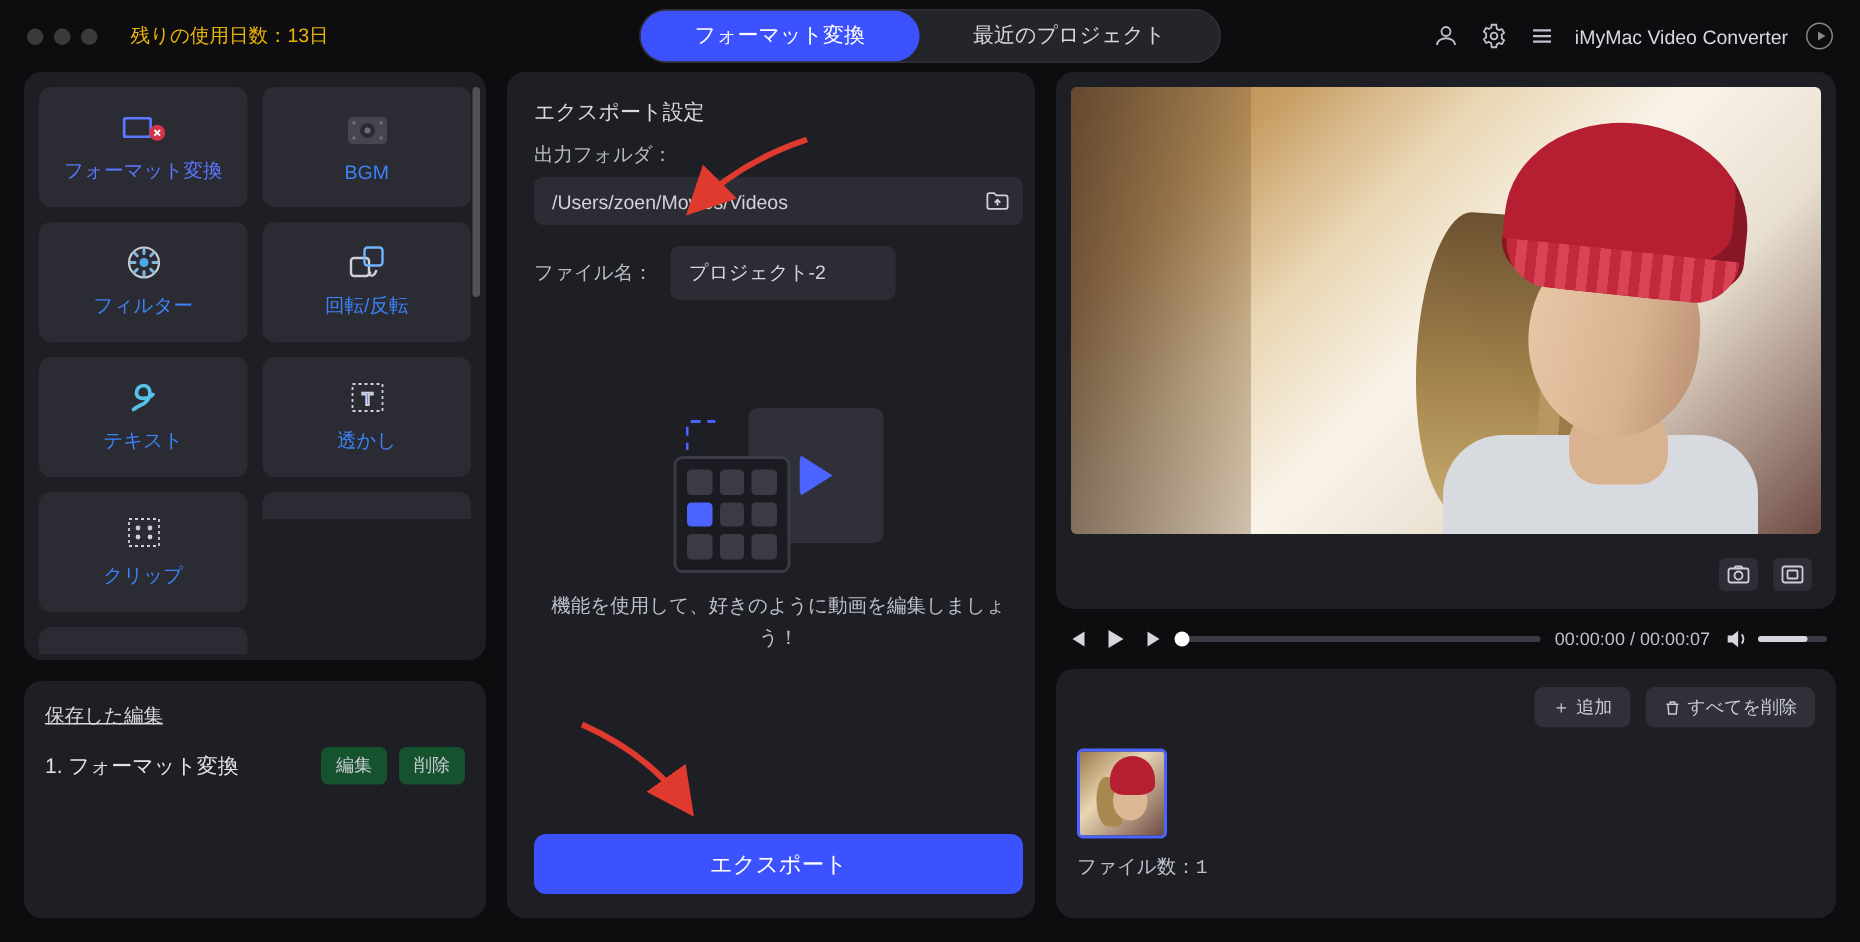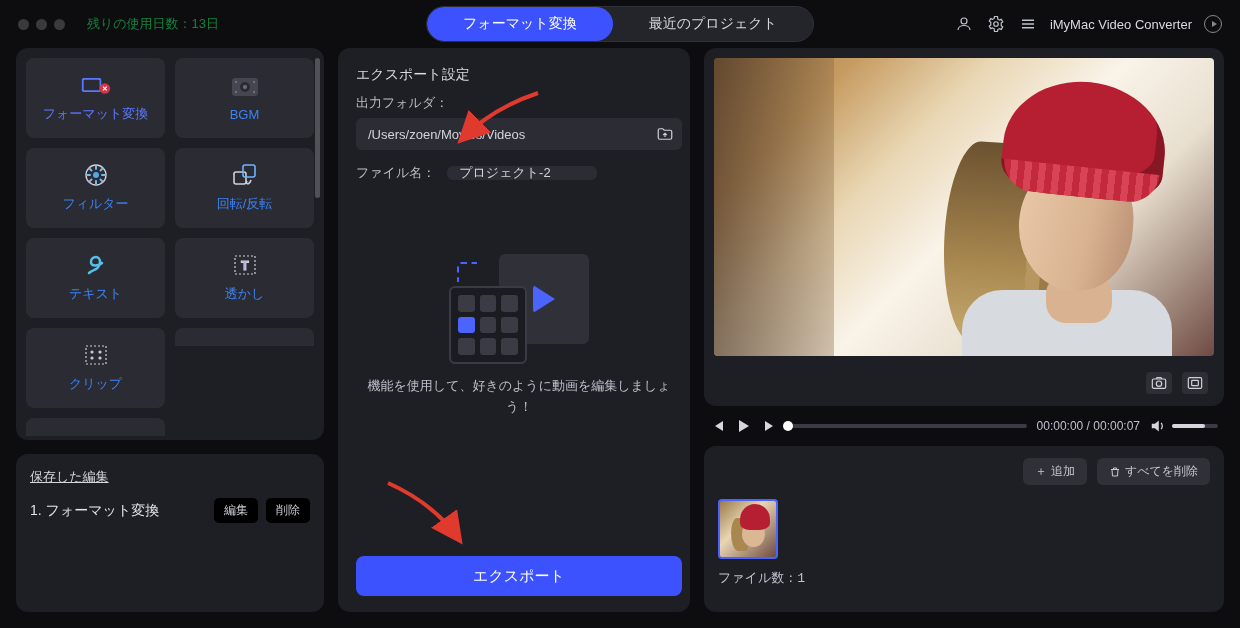--- a/index.html
+++ b/index.html
@@ -8,21 +8,21 @@
     background: #0d0d10;
     font-family: -apple-system, "Helvetica Neue", Arial, sans-serif;
     color: #c8c9d0; overflow: hidden; font-size: 13px;
   }
   
   .topbar {
     height: 48px; display:flex; align-items:center; padding: 0 18px; gap:12px;
   }
   .traffic { display:flex; gap:7px; margin-right:10px;}
   .dot { width:11px; height:11px; border-radius:50%; background:#3a3a3d;}
-  .trial-label { color:#15803d; font-size:13px; }
+  .trial-label { color:#eab308; font-size:13px; }
   .tab-switch {
     margin-left:auto; margin-right:auto;
     position:absolute; left:50%; transform:translateX(-50%);
     display:flex; background:#24252b; border-radius:22px; height:36px; overflow:hidden;
     border:1px solid #2f3038;
   }
   .tab-btn {
     padding:0 36px; display:flex; align-items:center; font-size:14px; cursor:pointer;
     color:#d6d7de;
   }
@@ -54,36 +54,36 @@
   .tool-item.active { color:#5a78ff; }
   .tool-icon { width:30px; height:24px; display:flex; align-items:center; justify-content:center;}
   .tool-item.peek { height:18px; border-radius:8px 8px 0 0;}
   .scrollbar-ind { position:absolute; right:4px; top:10px; width:5px; height:140px; background:#515158; border-radius:3px;}
 
   .saved-panel { background:#1e1f25; border-radius:12px; padding:14px 14px; flex:1;}
   .saved-title { font-size:13px; margin-bottom:12px; color:#d6d7de;text-decoration:underline;}
   .saved-row { display:flex; align-items:center; gap:8px;}
   .saved-row-text { flex:1; font-size:14px; color:#e2e3ea;}
   .pill-btn {
-    background:#000000; border-radius:5px; padding:4px 10px; font-size:12px; cursor:pointer;
+    background:#14532d; border-radius:5px; padding:4px 10px; font-size:12px; cursor:pointer;
     color:#c9cad2;
   }
 
   
   .mid-inner { padding:18px 8px 16px 18px; display:flex; flex-direction:column; height:100%;}
   .sec-title { font-size:14px; color:#d9dae2; margin-bottom:10px;}
   .field-label { font-size:13px; color:#babcc5; margin-bottom:6px;}
   .path-input {
     background:#2c2d34; border-radius:6px; height:32px; display:flex; align-items:center;
     padding:0 8px 0 12px; color:#d2d3db; font-size:13px; gap:8px; margin-bottom:14px;
   }
   .path-input .folder-icn{margin-left:auto; width:18px;height:18px;}
   .file-row { display:flex; align-items:center; gap:12px; margin-bottom:22px;}
   .file-label { font-size:13px; color:#babcc5; white-space:nowrap;}
-  .file-input { background:#2c2d34; border-radius:6px; height:14px; flex:0 0 150px;
+  .file-input { background:#2c2d34; border-radius:6px; height:36px; flex:0 0 150px;
     display:flex; align-items:center; padding:0 12px; color:#d2d3db; font-size:13px;}
   .mid-illus { margin:50px auto 12px; width:140px; height:110px; position:relative;}
   .illus-back { position:absolute; right:0; top:0; width:90px; height:90px; background:#2f3038; border-radius:6px;
     display:grid; grid-template-columns:repeat(3,1fr); grid-template-rows:repeat(3,1fr); gap:4px; padding:6px;
     border:3px solid #2f3038;}
   .illus-back .play{grid-column:1/4;grid-row:1/4;display:flex;align-items:center;justify-content:center;}
   .illus-back .play div{width:0;height:0;border-left:22px solid #4b63ff;border-top:14px solid transparent;border-bottom:14px solid transparent;border-radius:4px;}
   .illus-front { position:absolute; left:0; bottom:0; width:78px; height:78px; background:#1b1c22;border:2px solid #3a3b44;border-radius:6px;
     display:grid; grid-template-columns:repeat(3,1fr); grid-template-rows:repeat(3,1fr); gap:5px; padding:7px;}
   .illus-front .c{background:#3a3b44;border-radius:3px;}

